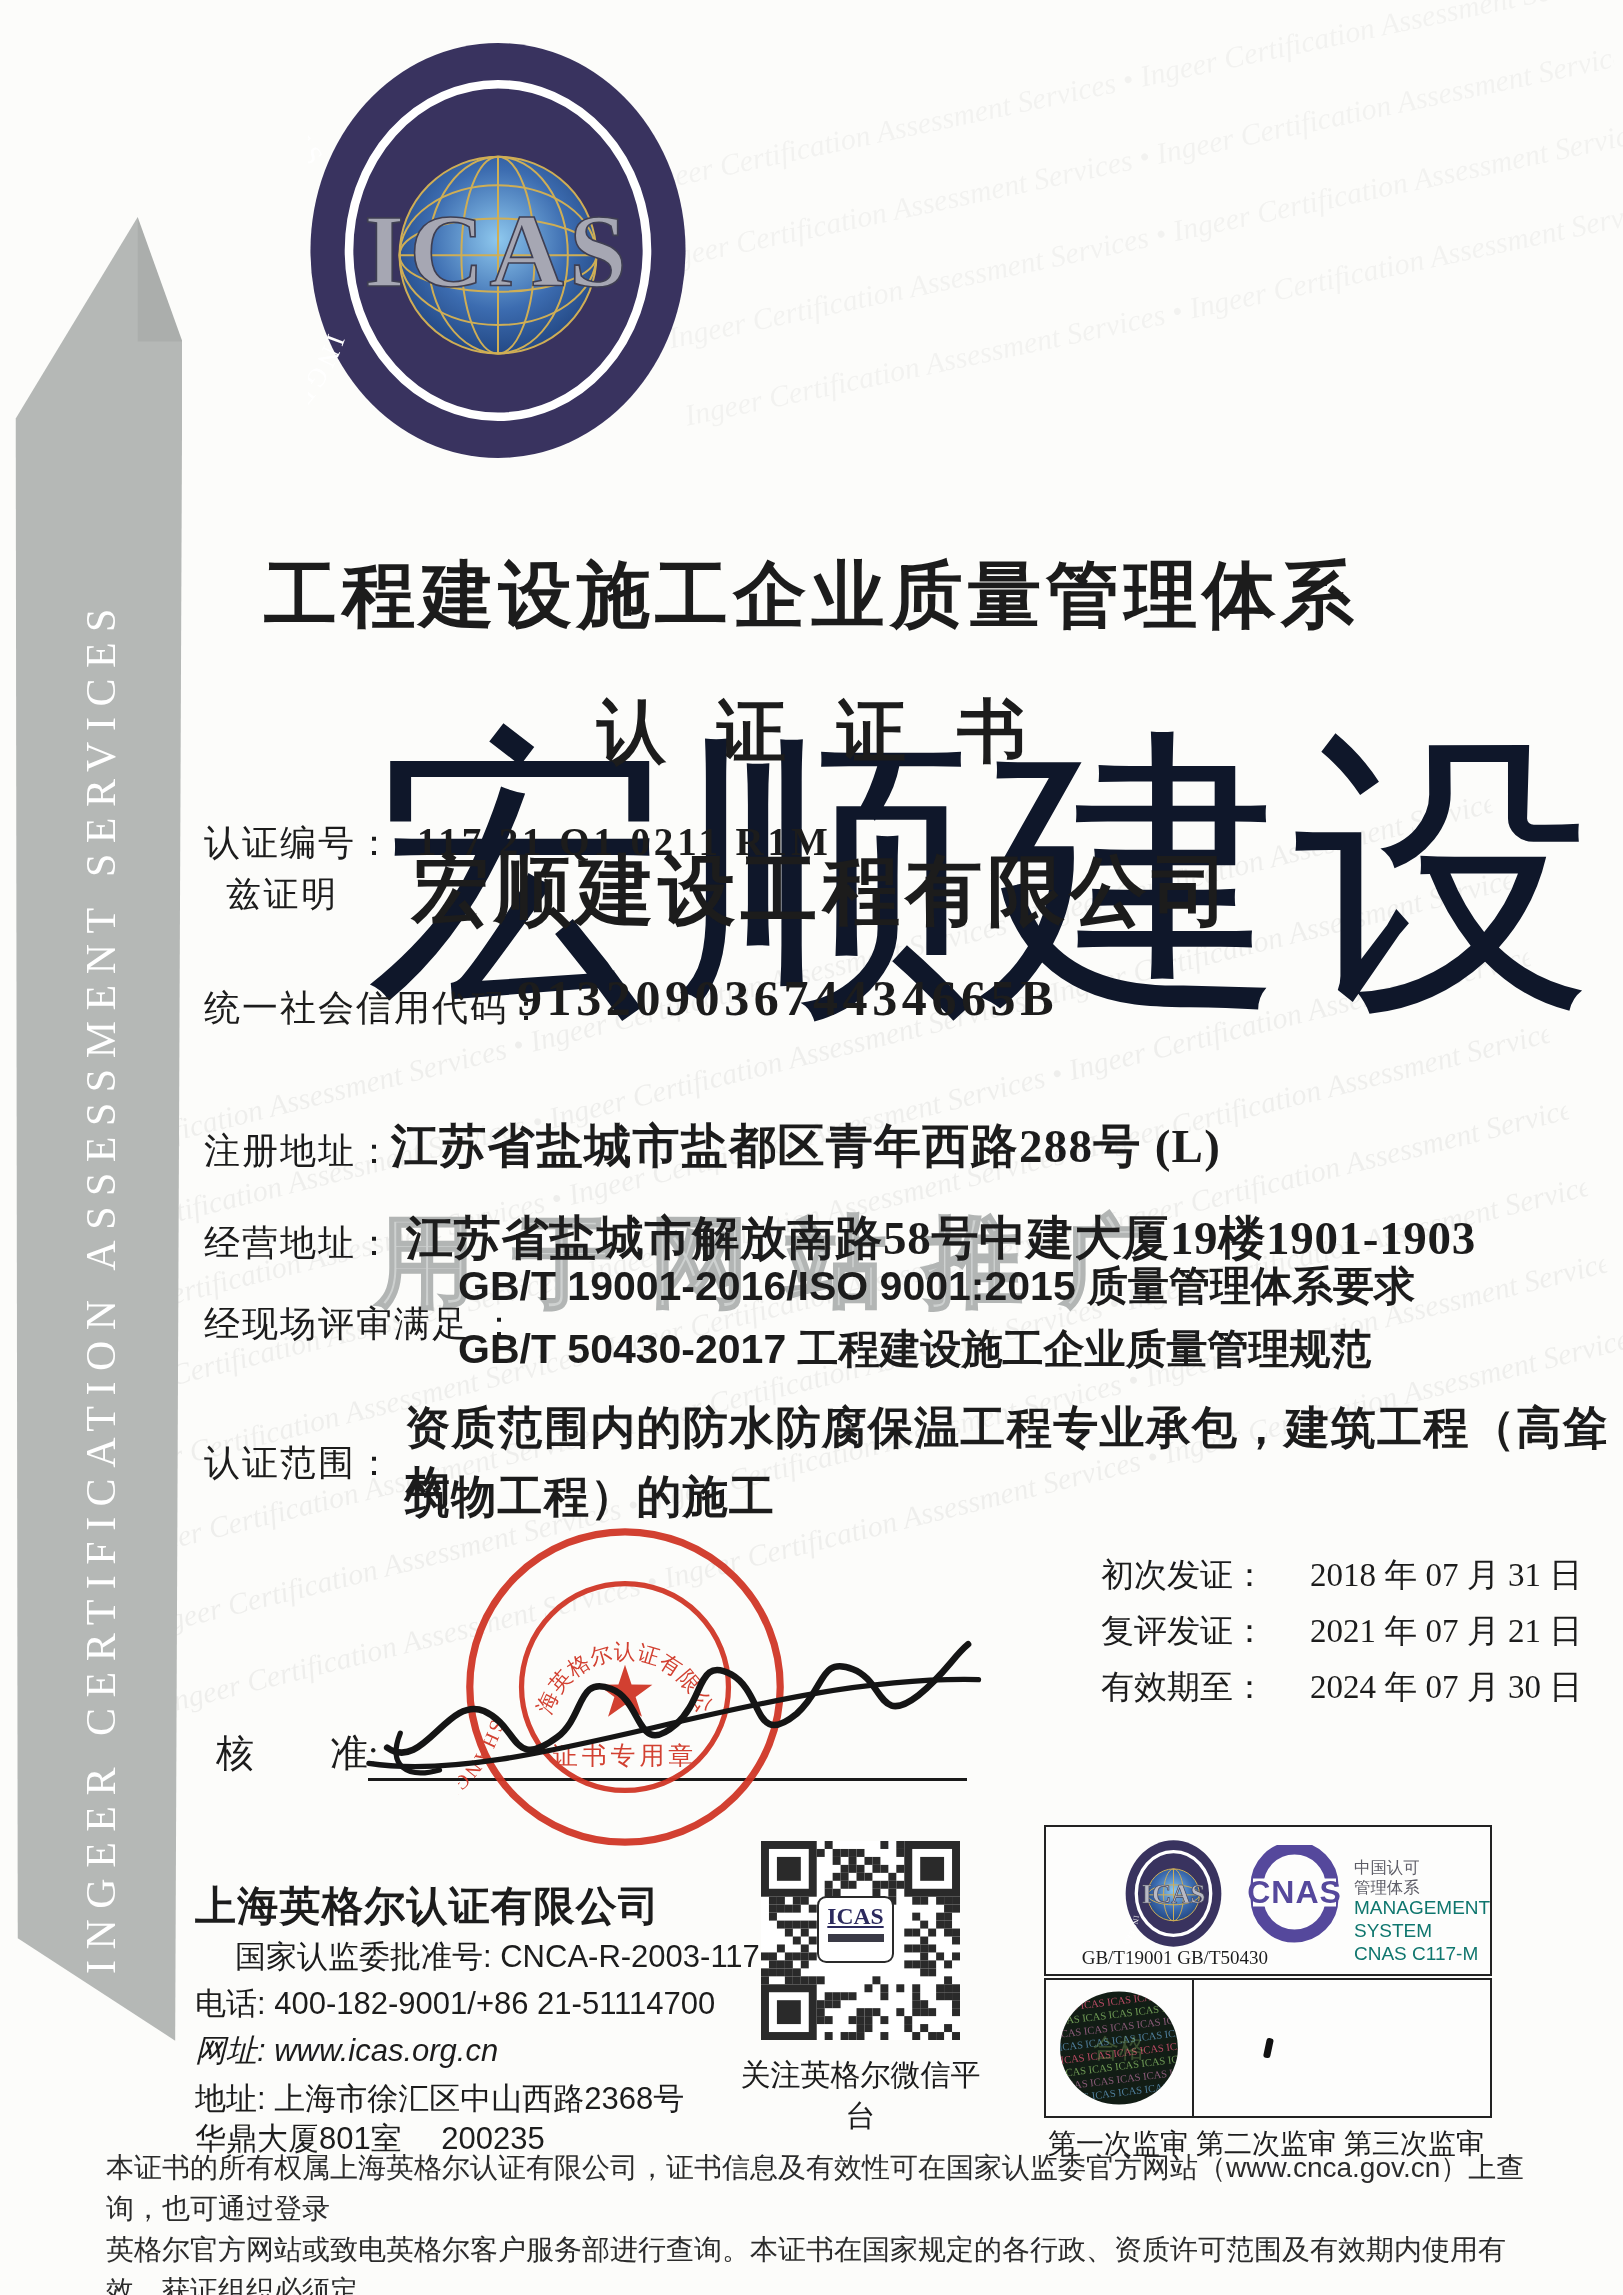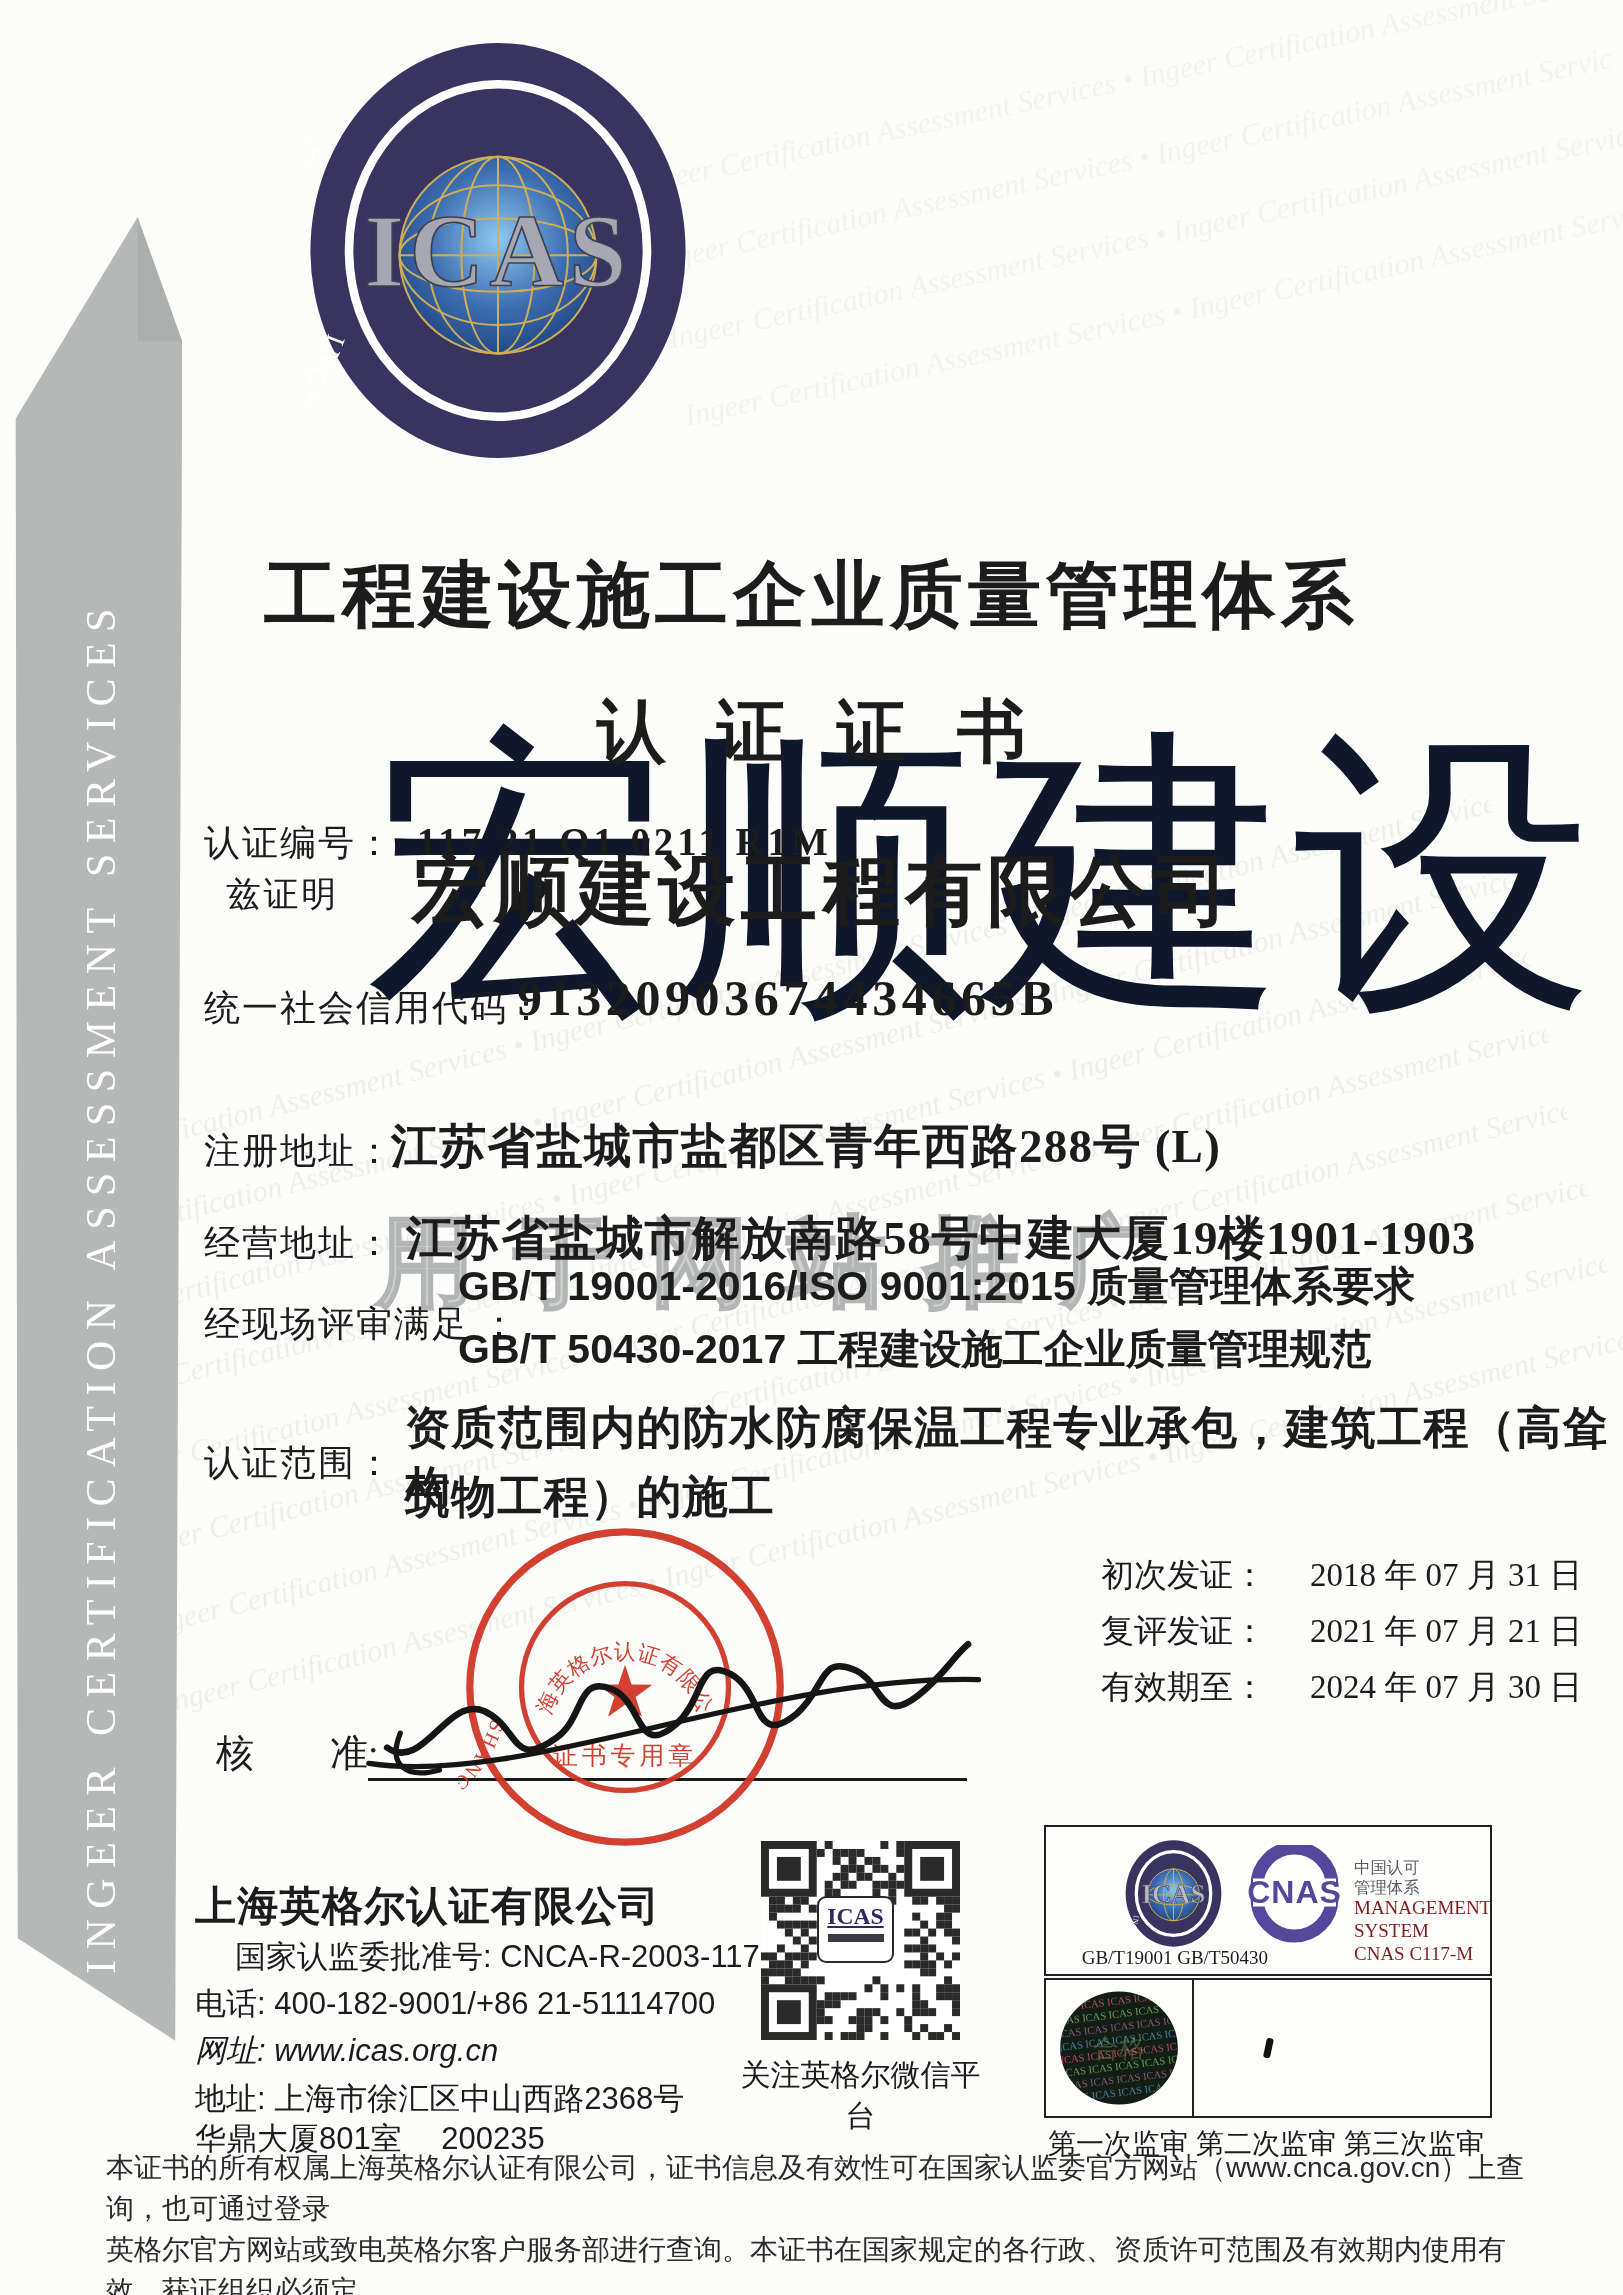--- a/index.html
+++ b/index.html
@@ -66,21 +66,21 @@
   #qr-badge{left:817px;top:1896px;width:73px;height:63px;background:#fff;border:2.6px solid #2a2a2a;
     border-radius:9.2px;z-index:3;text-align:center;}
   #qr-badge .icas{font-size:23.6px;font-weight:bold;color:#2c2a5e;text-decoration:underline;margin-top:5.2px;}
   #qr-badge .bar{margin:3.9px auto 0;width:56px;height:7.9px;background:#3a3a46;}
   #qr-caption{left:733px;top:2055px;width:255px;text-align:center;font-size:30px;z-index:2;}
   
   #accr-top{left:1044px;top:1825px;width:444px;height:147px;border:2.6px solid #222;z-index:2;background:#fdfdfc;}
   #accr-top .gbt{position:absolute;left:26px;top:120px;width:196px;text-align:right;font-size:19px;}
   #cnas-col{position:absolute;left:308px;top:31px;line-height:1.2;}
   #cnas-col .cn{font-size:16.4px;color:#5c5c66;}
-  #cnas-col .en{font-size:19px;color:#7f1d1d;font-family:Liberation Serif, serif;}
+  #cnas-col .en{font-size:19px;color:#0f766e;}
   #accr-row{left:1044px;top:1978px;width:444px;height:136px;border:2.6px solid #222;z-index:2;display:grid;
     grid-template-columns:1fr 1fr 1fr;background:#fdfdfc;}
   #accr-row .cell{position:relative;border-right:2.6px solid #222;display:flex;align-items:center;justify-content:center;}
   #accr-row .cell:last-child{border-right:none;}
   #audit-labels{left:1044px;top:2125px;width:444px;display:grid;grid-template-columns:1fr 1fr 1fr;z-index:2;}
   #audit-labels span{text-align:center;font-size:28px;}
   #mark3{width:6.5px;height:19.6px;background:#111;border-radius:2.6px;transform:rotate(12deg);}
   
   #footer{left:106px;top:2147px;width:1437px;font-size:28px;line-height:41px;color:#2b2b2b;z-index:2;}
   .tex-line{white-space:nowrap;}

